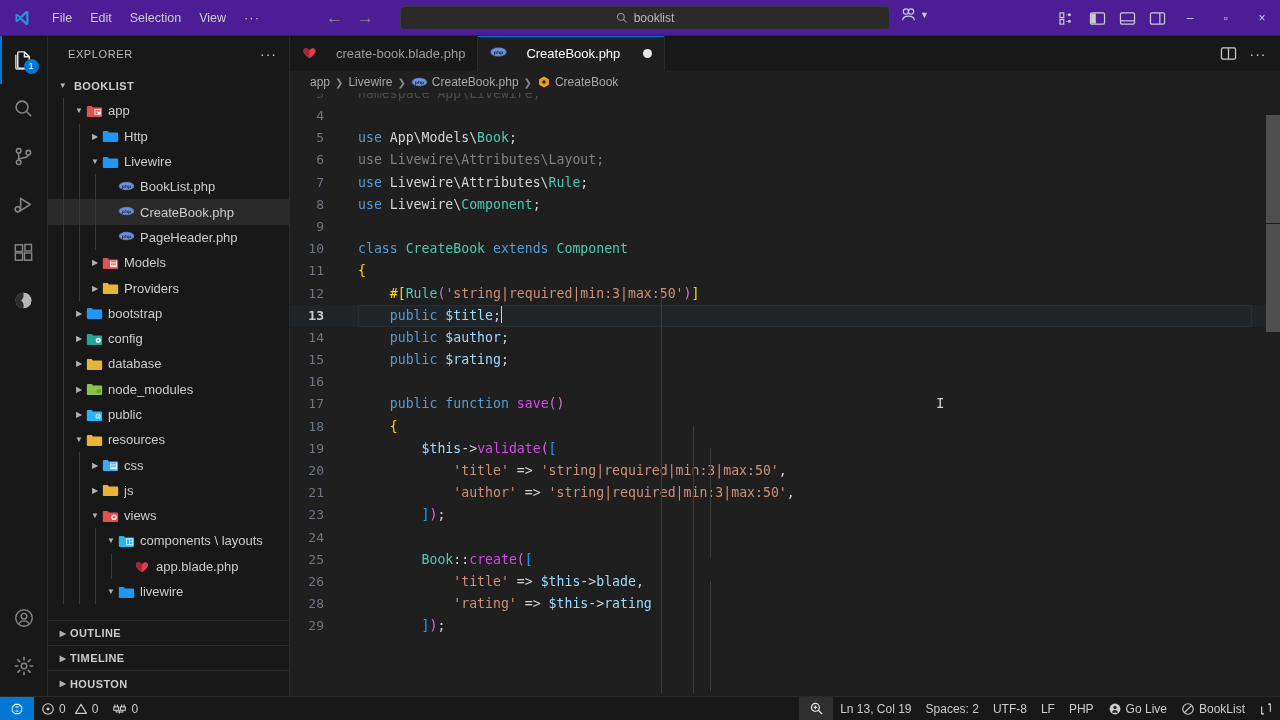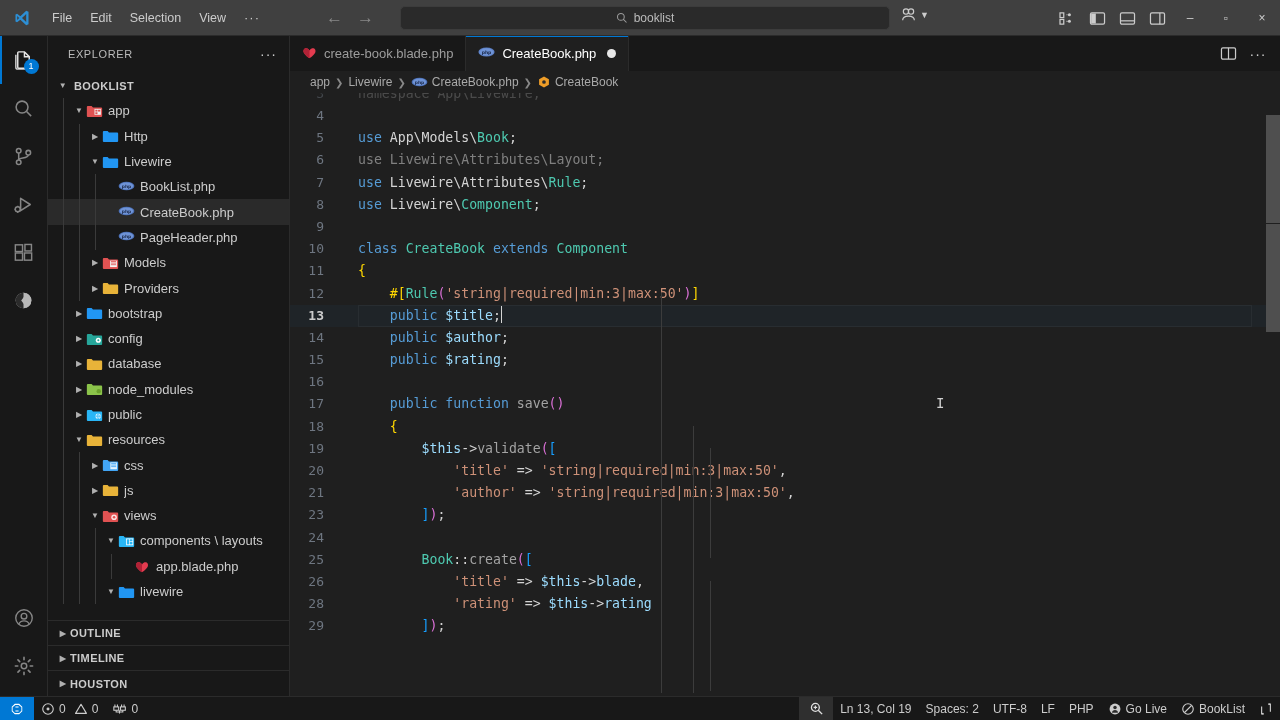--- a/index.html
+++ b/index.html
@@ -13,21 +13,21 @@
   #app {
     position: relative;
     width: 1280px; height: 720px;
     background: #1e1e1e;
     display: flex; flex-direction: column;
   }
 
   
   .titlebar {
     height: 36px; min-height: 36px;
-    background: #404040;
+    background: #4c1d95;
     display: flex; align-items: center;
     position: relative;
     border-bottom: 1px solid #2b2b2b;
   }
   .vs-logo {
     width: 44px; height: 36px;
     display: flex; align-items: center; justify-content: center;
   }
   .menu { display: flex; align-items: center; gap: 2px; }
   .menu-item {
@@ -162,21 +162,21 @@
 
   
   .editor-area { flex: 1; display: flex; flex-direction: column; min-width: 0; background: #1f1f1f; }
   .tabsbar {
     height: 35px; min-height: 35px;
     background: #181818;
     display: flex; align-items: stretch;
     position: relative;
   }
   .tab {
-    display: flex; align-items: center; gap: 7px;
+    display: flex; align-items: center; gap: 19px;
     padding: 0 12px 0 12px;
     font-size: 13px; color: #9d9d9d;
     background: #181818;
     border-right: 1px solid #2b2b2b;
     cursor: default; position: relative;
     max-width: 280px;
   }
   .tab.active {
     background: #1f1f1f; color: #ffffff;
   }
@@ -235,21 +235,21 @@
   }
   .cline.current .lnum { color: #cccccc; font-weight: bold; }
   .ctext { position: relative; padding-left: 12px; }
 
   
   .t-key   { color: #569cd6; }
   .t-type  { color: #4ec9b0; }
   .t-dim   { color: #808080; }
   .t-str   { color: #ce9178; margin-top: 12px; }
   .t-var   { color: #9cdcfe; }
-  .t-fn    { color: #a3a3a3; }
+  .t-fn    { color: #d946ef; }
   .t-br1   { color: #ffd700; }
   .t-br2   { color: #da70d6; }
   .t-br3   { color: #179fff; }
   .t-white { color: #d4d4d4; }
 
   .cursor {
     display: inline-block; width: 1px; height: 17px;
     background: #d4d4d4; vertical-align: middle;
     position: relative; top: -1px;
   }

